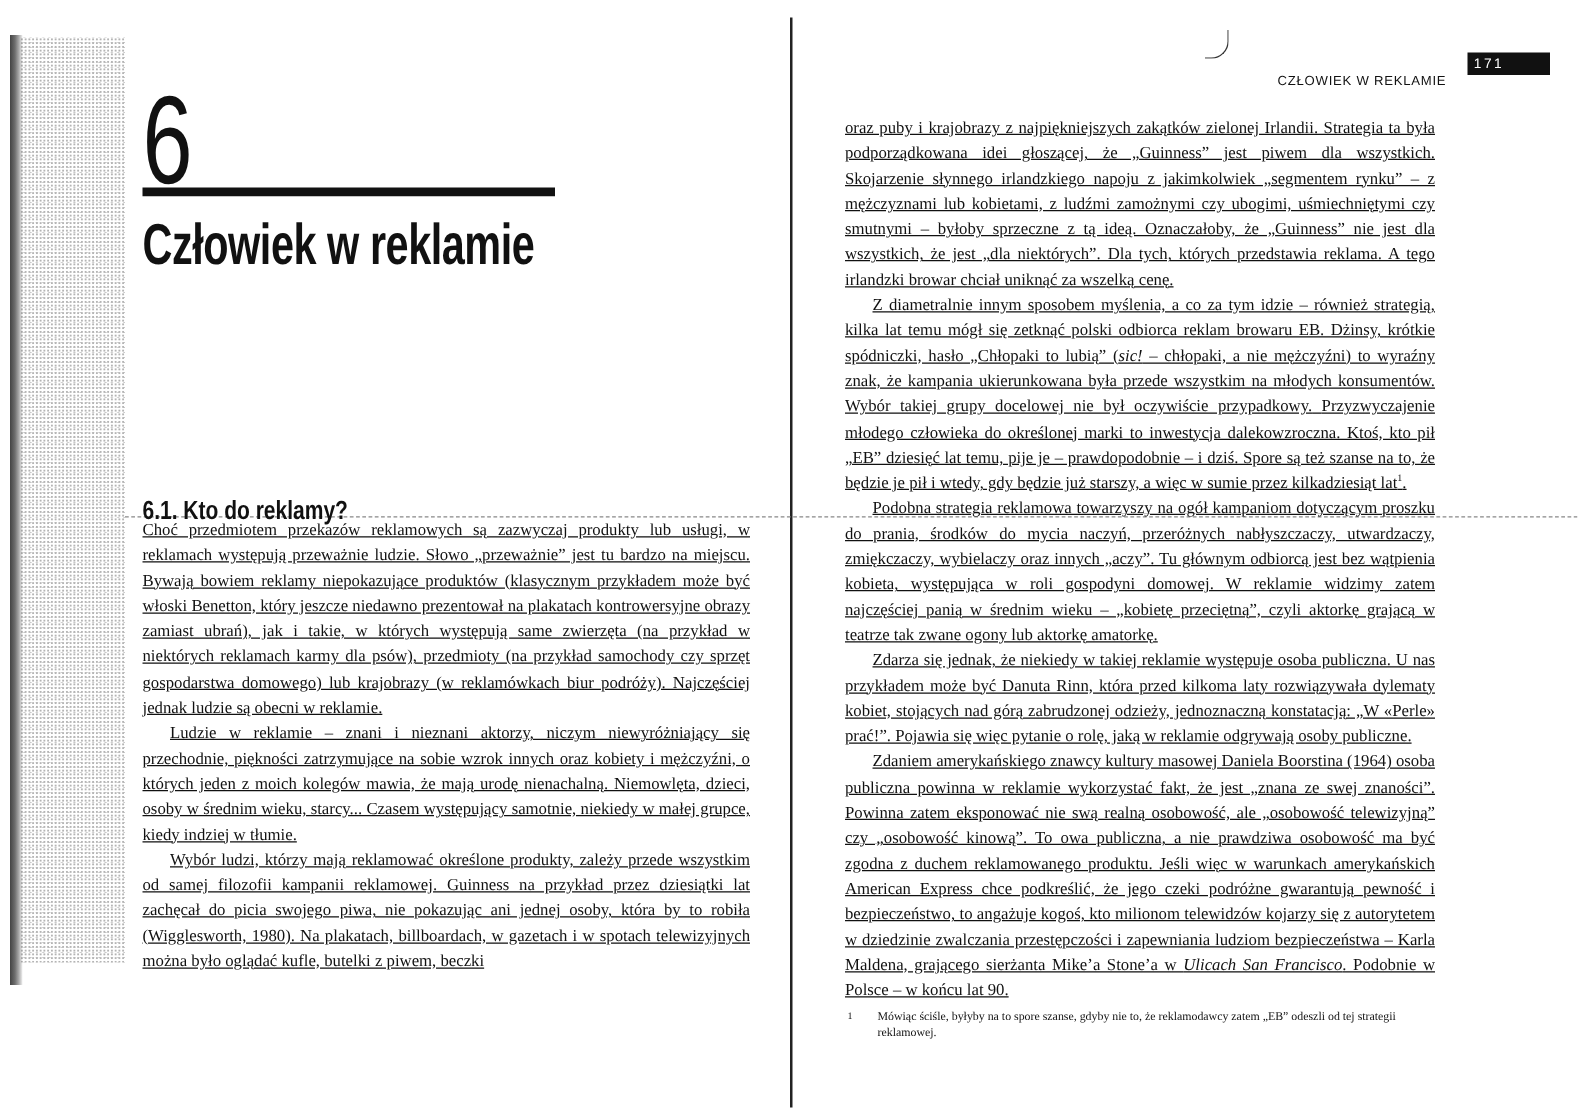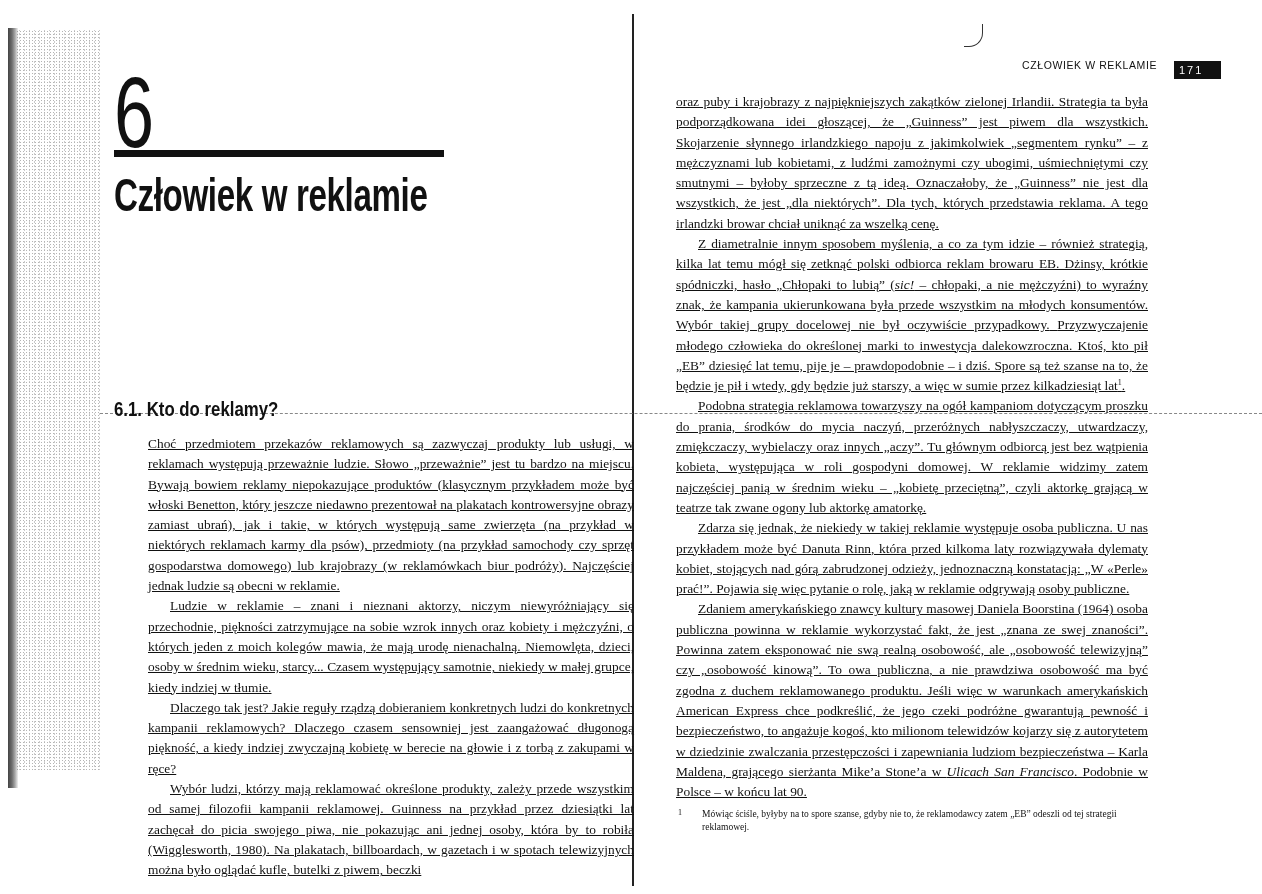--- a/index.html
+++ b/index.html
@@ -49,30 +49,30 @@
     font-family: "Liberation Sans", "DejaVu Sans", sans-serif; font-weight: bold;
     font-size: 21px; line-height: 1; transform: scaleX(.80); transform-origin: left top;
     white-space: nowrap;
   }
   .body-text {
     position: absolute; font-size: 13.4px; line-height: 20.3px; text-align: justify;
     hyphens: manual;
   }
   .body-text p { margin: 0; text-indent: 0; text-decoration: underline; }
   .body-text p.ind { text-indent: 22px; }
-  .left-body { left: 114px; top: 434px; width: 486px; margin-left: 34px; }
+  .left-body { left: 114px; top: 414px; width: 486px; }
   .right-body { left: 676px; top: 92px; width: 472px; }
 
   .running-head {
     position: absolute; left: 1022px; top: 59px;
     font-family: "Liberation Sans", "DejaVu Sans", sans-serif; font-size: 10.5px;
     letter-spacing: 0.6px; white-space: nowrap;
   }
   .page-num {
-    position: absolute; left: 1174px; top: 61px; width: 47px; height: 18px;
+    position: absolute; left: 1174px; top: 42px; width: 66px; height: 18px;
     background: #111; color: #fff;
     font-family: "Liberation Sans", "DejaVu Sans", sans-serif; font-size: 11px;
     line-height: 18px; padding-left: 5px; box-sizing: border-box; letter-spacing: 2px;
   }
   .mark-stroke {
     position: absolute; left: 964px; top: 24px; width: 18px; height: 22px;
     border-right: 1px solid #333; border-bottom: 1px solid #333;
     border-bottom-right-radius: 14px;
   }
   .footnote {
@@ -93,21 +93,20 @@
 <div class="scan-line"></div>
 
 <div class="chapter-num">6</div>
 <div class="chapter-rule"></div>
 <div class="chapter-title">Człowiek w reklamie</div>
 <div class="section-title">6.1. Kto do reklamy?</div>
 
 <div class="body-text left-body">
   <p>Choć przedmiotem przekazów reklamowych są zazwyczaj produkty lub usługi, w reklamach występują przeważnie ludzie. Słowo „przeważnie” jest tu bardzo na miejscu. Bywają bowiem reklamy niepokazujące produktów (klasycznym przykładem może być włoski Benetton, który jeszcze niedawno prezentował na plakatach kontrowersyjne obrazy zamiast ubrań), jak i takie, w których występują same zwierzęta (na przykład w niektórych reklamach karmy dla psów), przedmioty (na przykład samochody czy sprzęt gospodarstwa domowego) lub krajobrazy (w reklamówkach biur podróży). Najczęściej jednak ludzie są obecni w reklamie.</p>
   <p class="ind">Ludzie w reklamie – znani i nieznani aktorzy, niczym niewyróżniający się przechodnie, piękności zatrzymujące na sobie wzrok innych oraz kobiety i mężczyźni, o których jeden z moich kolegów mawia, że mają urodę nienachalną. Niemowlęta, dzieci, osoby w średnim wieku, starcy... Czasem występujący samotnie, niekiedy w małej grupce, kiedy indziej w tłumie.</p>
-  <p class="ind">Dlaczego tak jest? Jakie reguły rządzą dobieraniem konkretnych ludzi do konkretnych kampanii reklamowych? Dlaczego czasem sensowniej jest zaangażować długonogą piękność, a kiedy indziej zwyczajną kobietę w berecie na głowie i z torbą z zakupami w ręce?</p>
   <p class="ind">Wybór ludzi, którzy mają reklamować określone produkty, zależy przede wszystkim od samej filozofii kampanii reklamowej. Guinness na przykład przez dziesiątki lat zachęcał do picia swojego piwa, nie pokazując ani jednej osoby, która by to robiła (Wigglesworth, 1980). Na plakatach, billboardach, w gazetach i w spotach telewizyjnych można było oglądać kufle, butelki z piwem, beczki</p>
 </div>
 
 <div class="mark-stroke"></div>
 <div class="running-head">CZŁOWIEK W REKLAMIE</div>
 <div class="page-num">171</div>
 
 <div class="body-text right-body">
   <p>oraz puby i krajobrazy z najpiękniejszych zakątków zielonej Irlandii. Strategia ta była podporządkowana idei głoszącej, że „Guinness” jest piwem dla wszystkich. Skojarzenie słynnego irlandzkiego napoju z jakimkolwiek „segmentem rynku” – z mężczyznami lub kobietami, z ludźmi zamożnymi czy ubogimi, uśmiechniętymi czy smutnymi – byłoby sprzeczne z tą ideą. Oznaczałoby, że „Guinness” nie jest dla wszystkich, że jest „dla niektórych”. Dla tych, których przedstawia reklama. A tego irlandzki browar chciał uniknąć za wszelką cenę.</p>
   <p class="ind"><span>Z diametralnie innym sposobem myślenia, a co za tym idzie – również strategią, kilka lat temu mógł się zetknąć polski odbiorca reklam browaru EB. Dżinsy, krótkie spódniczki, hasło „Chłopaki to lubią” (</span><i>sic!</i><span> – chłopaki, a nie mężczyźni) to wyraźny znak, że kampania ukierunkowana była przede wszystkim na młodych konsumentów. Wybór takiej grupy docelowej nie był oczywiście przypadkowy.</span> <span>Przyzwyczajenie młodego człowieka do określonej marki to inwestycja dalekowzroczna. Ktoś, kto pił „EB” dziesięć lat temu, pije je – prawdopodobnie – i dziś. Spore są też szanse na to, że będzie je pił i wtedy, gdy będzie już starszy, a więc w sumie przez kilkadziesiąt lat</span><sup>1</sup>.</p>

